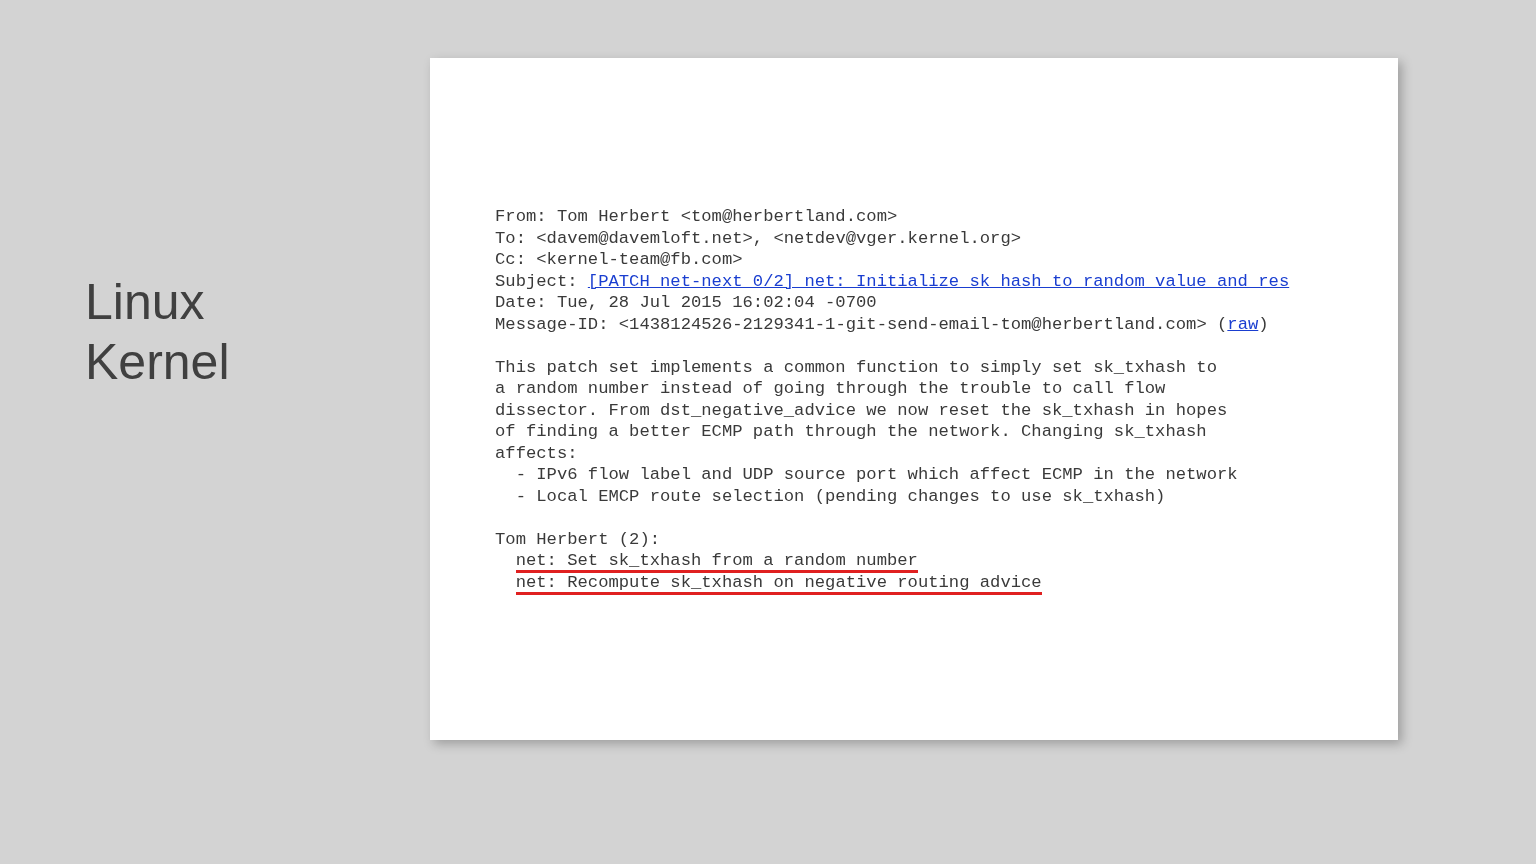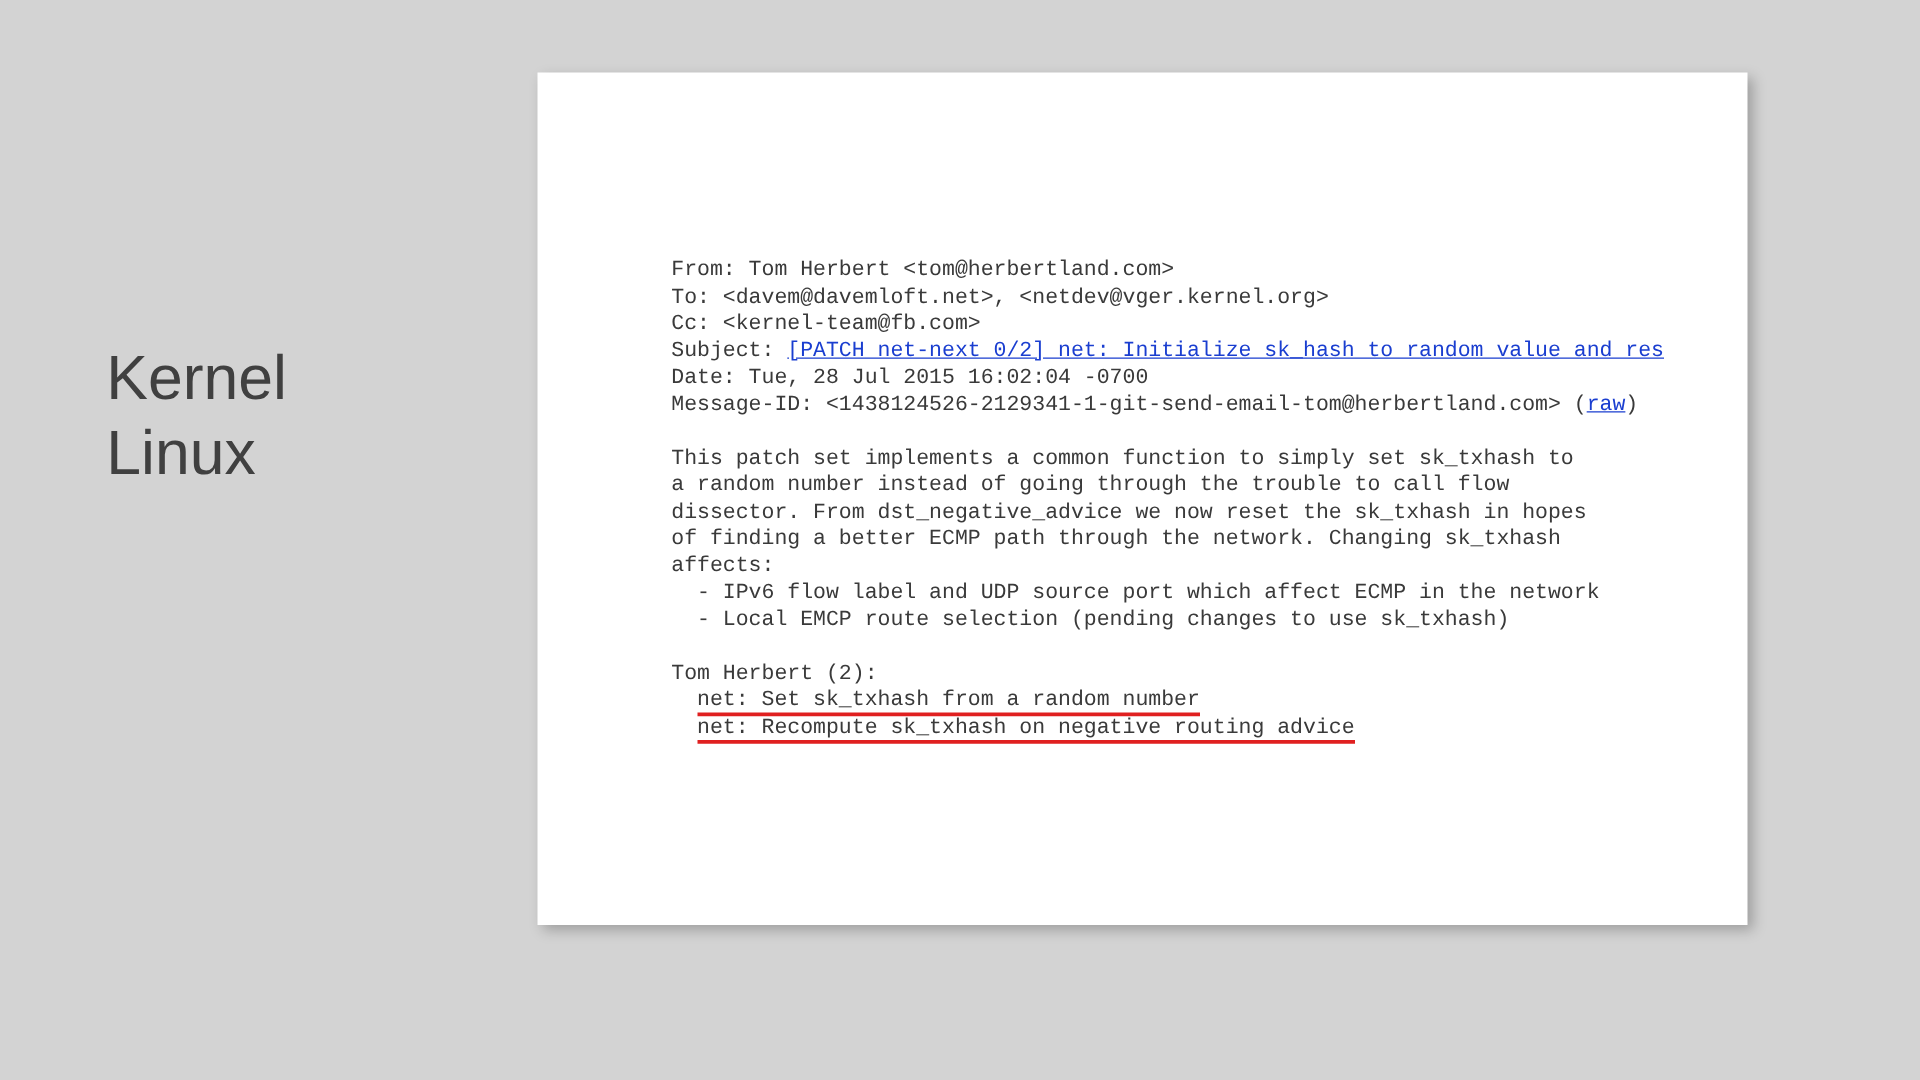--- a/index.html
+++ b/index.html
@@ -45,43 +45,42 @@
   .email-content {
     position: absolute;
     left: 65px;
     top: 148px;
     right: 29px;
     font-family: 'Consolas', 'Courier New', monospace;
     font-size: 17.2px;
     line-height: 21.5px;
     color: #3a3a3a;
     white-space: pre;
-    margin-left: 42px;
   }
   .link {
     color: #1a3ed0;
     text-decoration: underline;
   }
   .mono-block {
     white-space: pre;
   }
   .hl-underline {
     border-bottom: 3px solid #e02020;
     padding-bottom: 0px;
   }
 </style>
 </head>
 <body>
 
 <div class="slide">
 
   <div class="left-text">
     <div class="title-line">
+      <div>Linux</div>
       <div>Kernel</div>
-      <div>Linux</div>
     </div>
   </div>
 
   <div class="email-card">
     <div class="email-content mono-block"><span>From: </span><span>Tom Herbert &lt;tom@herbertland.com&gt;</span>
 <span>To: </span><span>&lt;davem@davemloft.net&gt;, &lt;netdev@vger.kernel.org&gt;</span>
 <span>Cc: </span><span>&lt;kernel-team@fb.com&gt;</span>
 <span>Subject: </span><span class="link">[PATCH net-next 0/2] net: Initialize sk_hash to random value and res</span>
 <span>Date: </span><span>Tue, 28 Jul 2015 16:02:04 -0700</span>
 <span>Message-ID: </span><span>&lt;1438124526-2129341-1-git-send-email-tom@herbertland.com&gt;</span><span> (</span><span class="link">raw</span><span>)</span>

